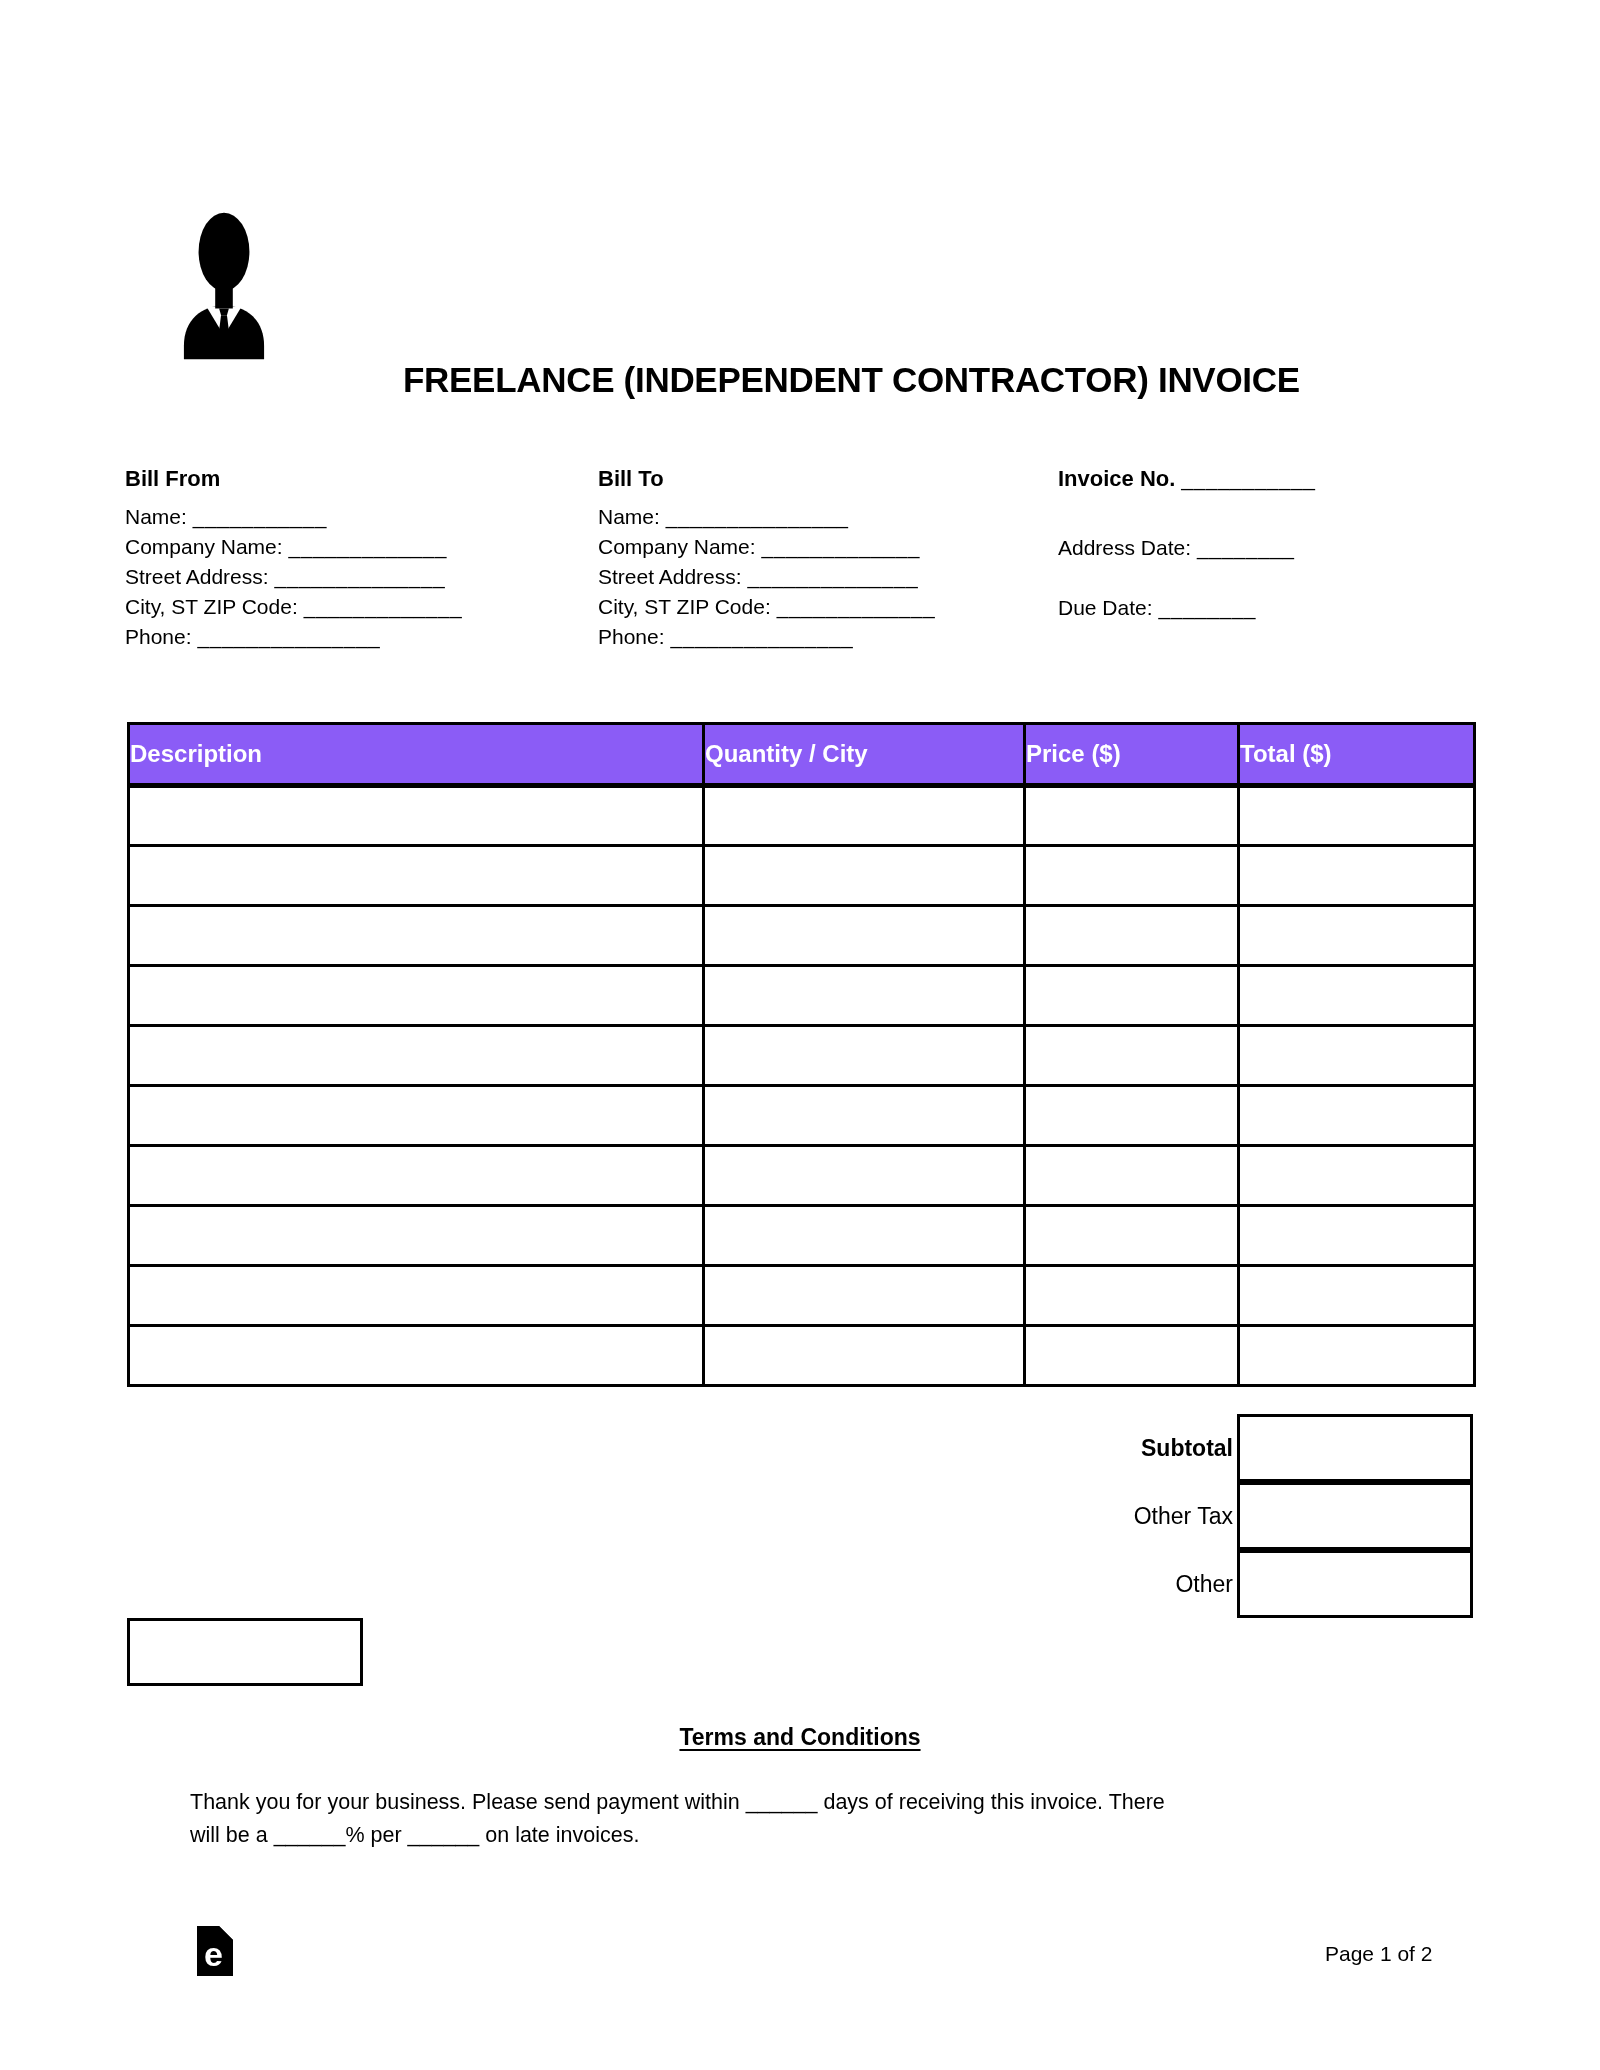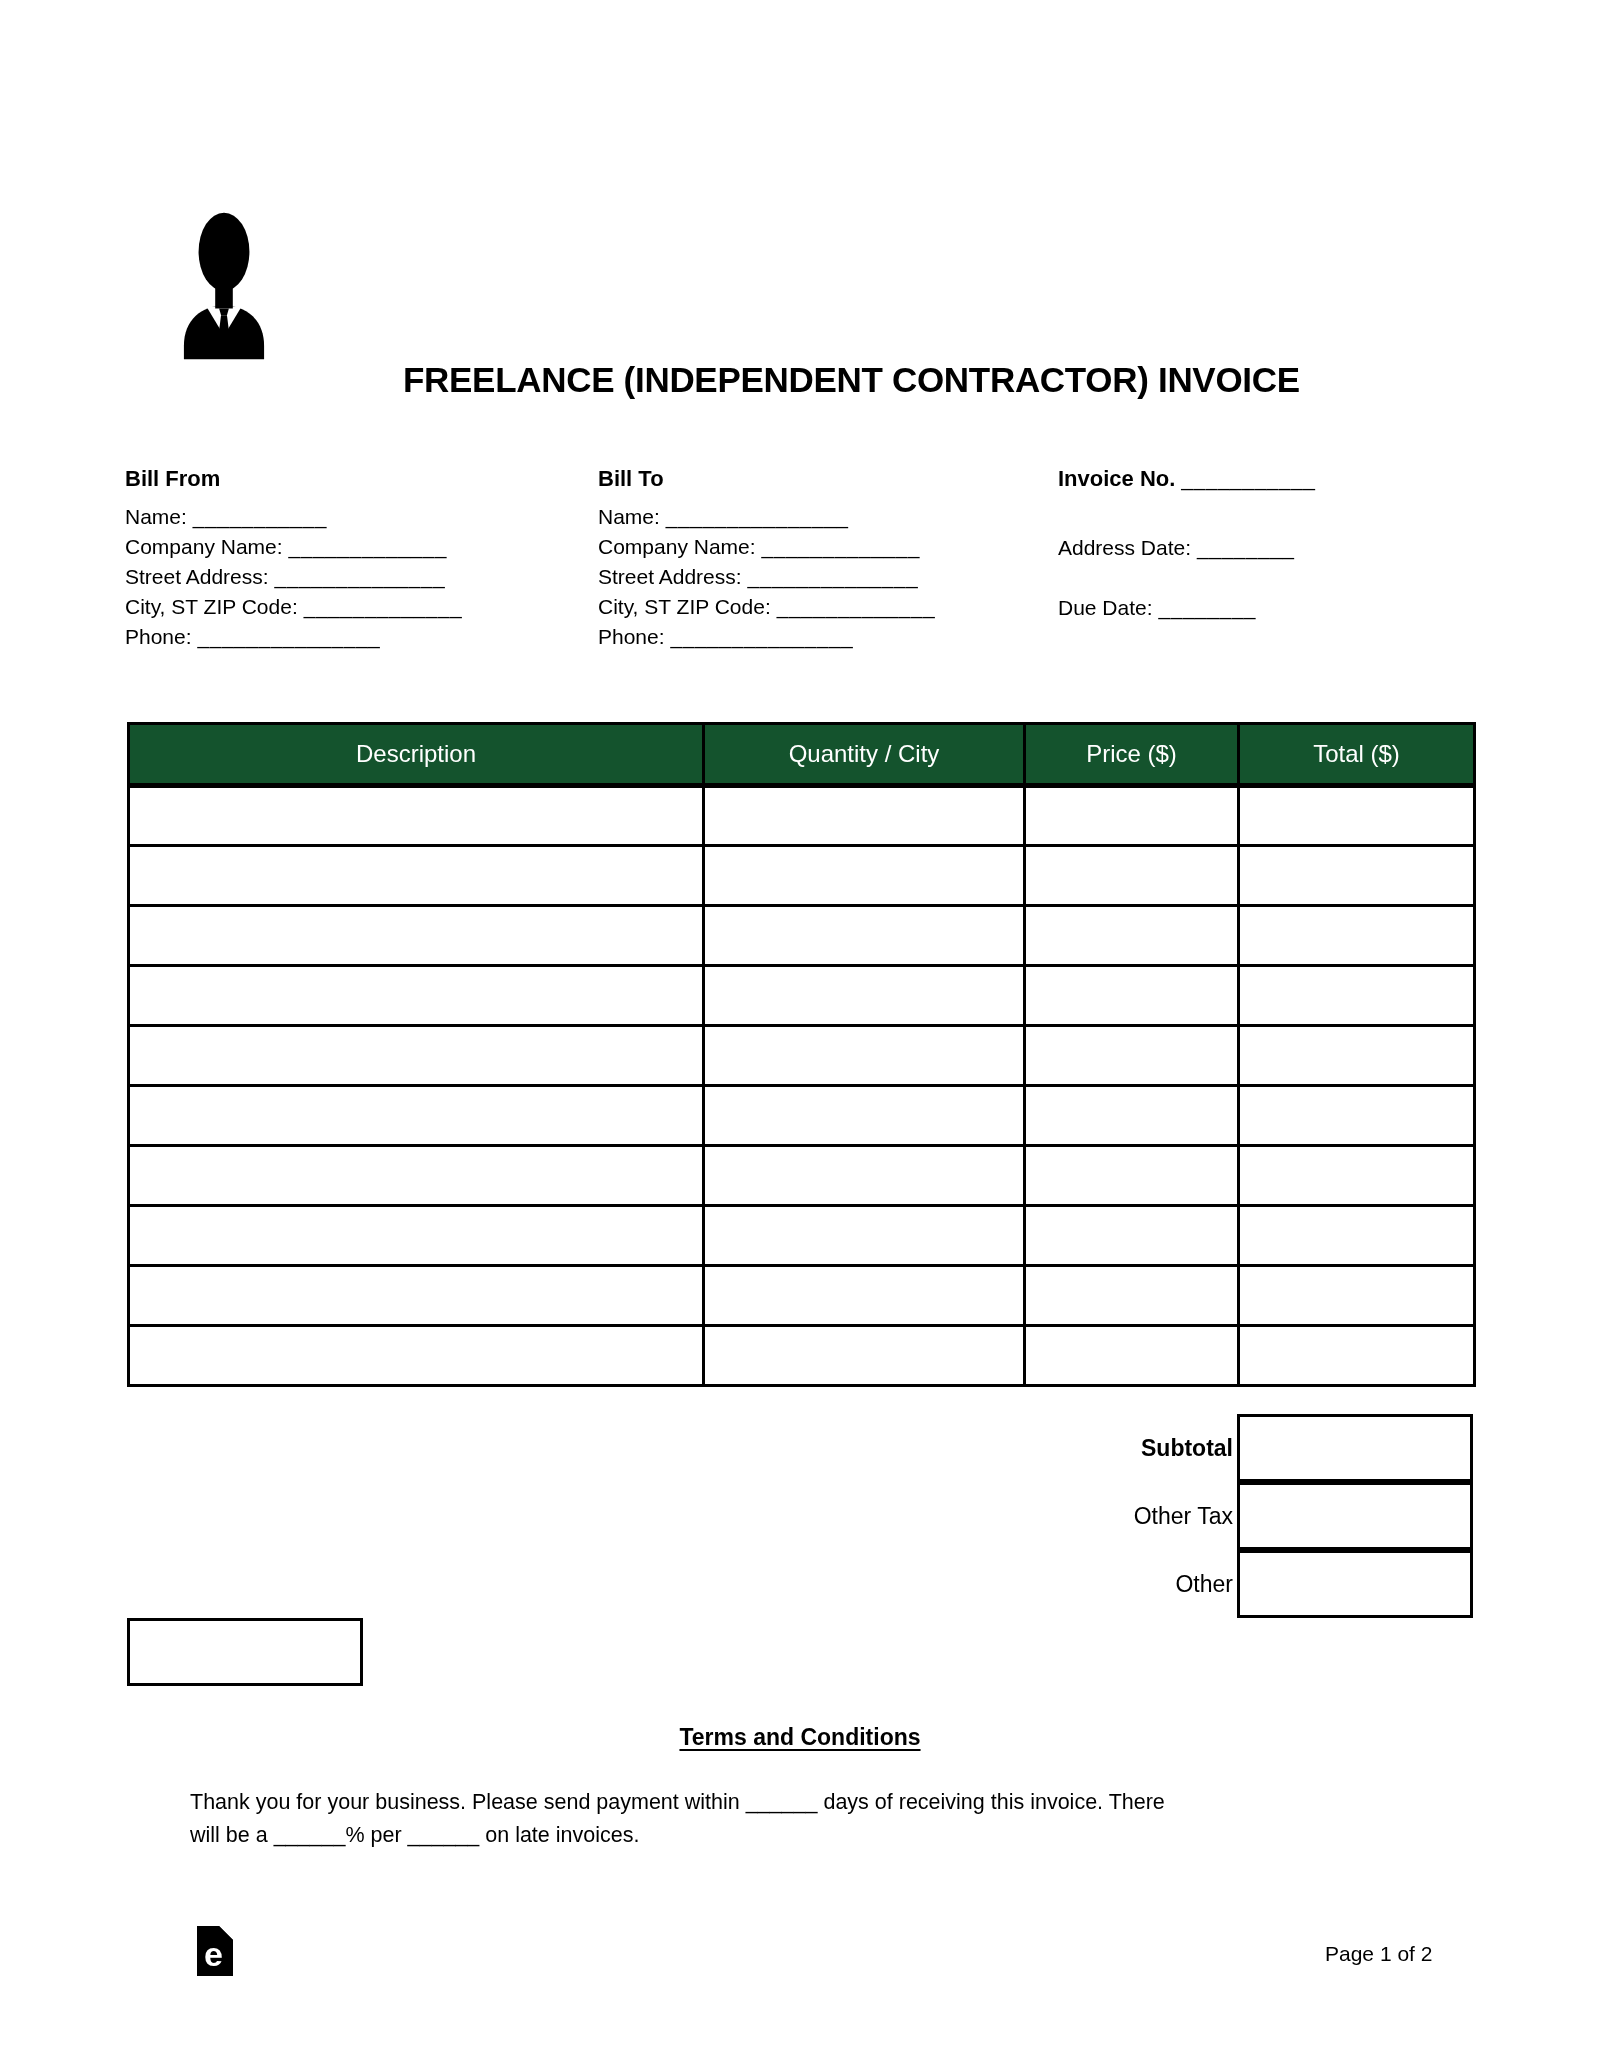--- a/index.html
+++ b/index.html
@@ -31,24 +31,24 @@
   .meta-line.date { top:536px; }
   .meta-line.due  { top:596px; }
   .mlabel.strong { font-weight:bold; font-size:22px; }
 
   
   table.items {
     position:absolute; left:127px; top:722px; width:1346px;
     border-collapse:collapse; table-layout:fixed;
   }
   table.items th {
-    background:#14532d; color:#ffffff;
-    font-size:24px; font-weight:normal; height:62px;
+    background:#8b5cf6; color:#ffffff;
+    font-size:24px; font-weight:bold; height:62px;
     border:3px solid #000; border-bottom:5px solid #000;
-    text-align:center; vertical-align:middle;
+    text-align:left; vertical-align:middle;
   }
   table.items td { height:60px; border:3px solid #000; background:#fff; }
 
   
   .summary { position:absolute; left:127px; top:1414px; width:1346px; }
   .summary-row { display:flex; align-items:stretch; height:68px; }
   .summary-label {
     width:1110px; display:flex; align-items:center; justify-content:flex-end;
     padding-right:4px; font-size:23px;
   }

